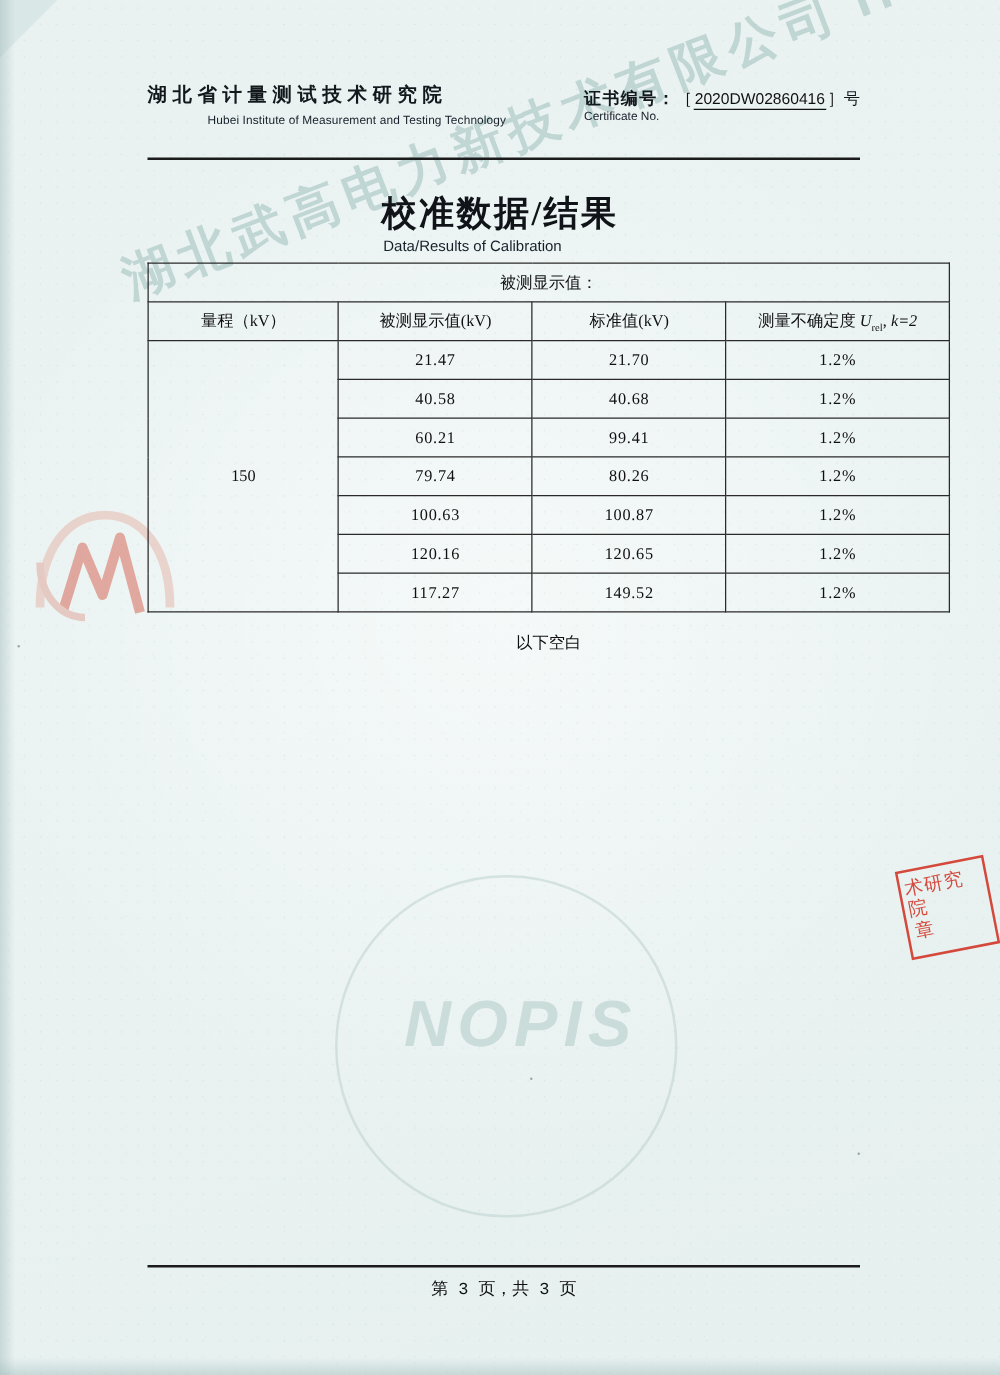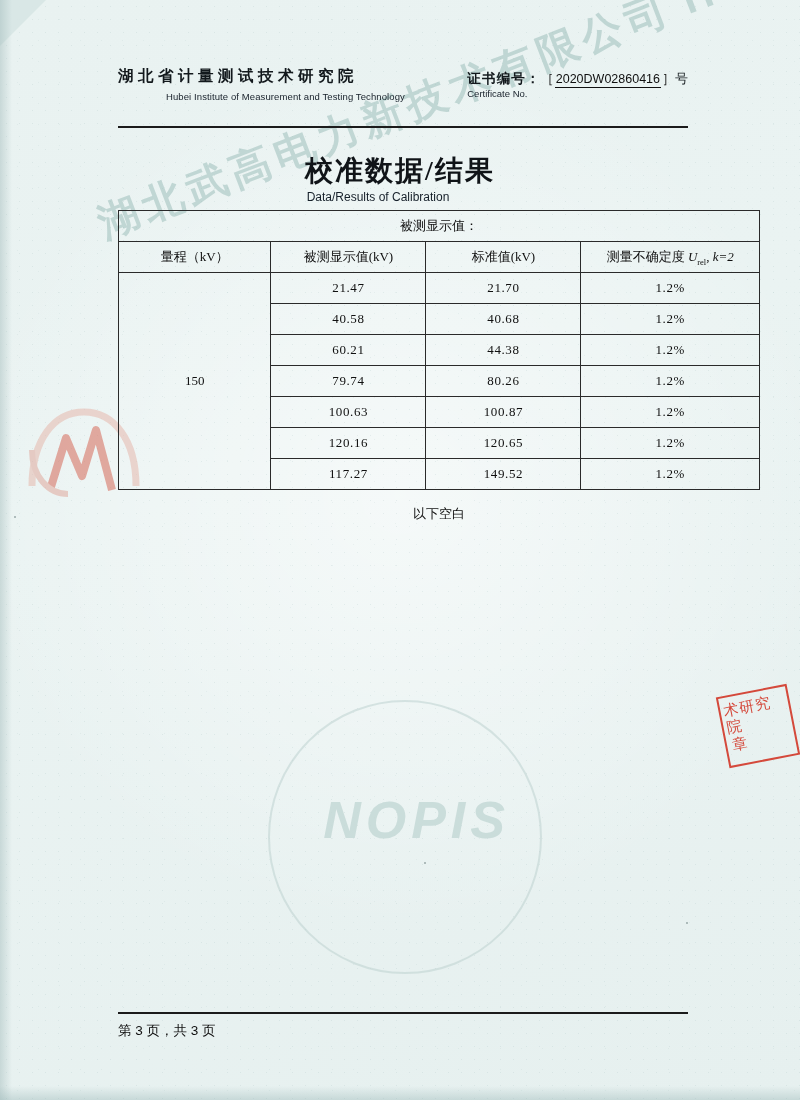--- a/index.html
+++ b/index.html
@@ -271,21 +271,22 @@
     position: absolute;
     left: 118px; top: 1012px;
     width: 570px;
     height: 2px;
     background: #1b1b1b;
   }
   .footer-text {
     position: absolute;
     left: 118px; top: 1022px;
     width: 570px;
-    font-family: Liberation Sans, sans-serif;
+    text-align: center;
+    font-family: Liberation Mono, monospace;
     font-size: 13.5px;
     color: #101010;
   }
   .speck {
     position: absolute;
     width: 2px; height: 2px;
     background: rgba(90,110,110,0.55);
     border-radius: 50%;
   }
 </style>
@@ -356,21 +357,21 @@
         <td class="num">21.70</td>
         <td class="num">1.2%</td>
       </tr>
       <tr>
         <td class="num">40.58</td>
         <td class="num">40.68</td>
         <td class="num">1.2%</td>
       </tr>
       <tr>
         <td class="num">60.21</td>
-        <td class="num">44.38</td>
+        <td class="num">99.41</td>
         <td class="num">1.2%</td>
       </tr>
       <tr>
         <td class="num">79.74</td>
         <td class="num">80.26</td>
         <td class="num">1.2%</td>
       </tr>
       <tr>
         <td class="num">100.63</td>
         <td class="num">100.87</td>

